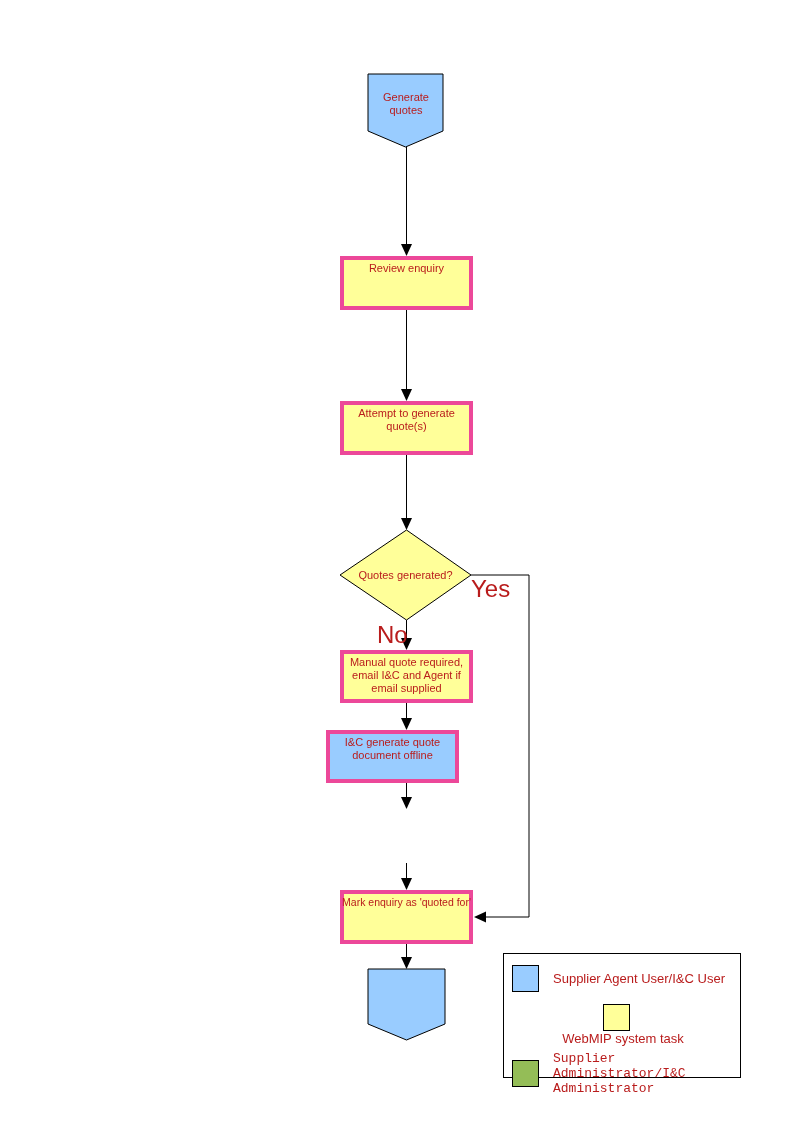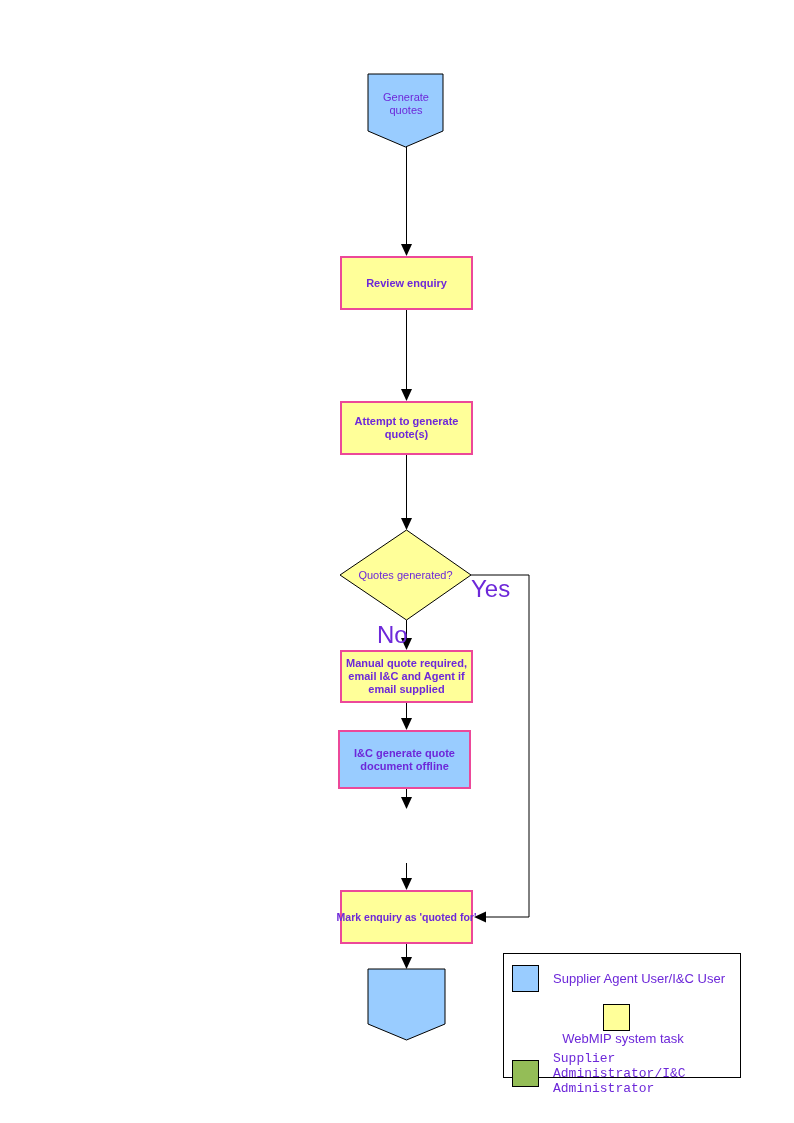--- a/index.html
+++ b/index.html
@@ -2,38 +2,36 @@
 <html><head>
 <meta charset="utf-8">
 <style>
   html, body { margin: 0; padding: 0; background: #ffffff; }
   .page {
     position: relative;
     width: 794px;
     height: 1123px;
     background: #ffffff;
     font-family: "Liberation Sans", "DejaVu Sans", sans-serif;
-    color: #6d28d9;
+    color: #b91c1c;
     overflow: hidden;
   }
   .layer { position: absolute; left: 0; top: 0; }
 
   
   .node {
     position: absolute;
     box-sizing: border-box;
-    border: 2px solid #ec4899;
+    border: 4px solid #ec4899;
     display: flex;
-    align-items: center;
     justify-content: center;
     text-align: center;
     font-size: 11px;
     line-height: 13px;
     padding: 2px 4px;
-    font-weight: bold;
   }
   .node.nowrap { white-space: nowrap; font-size: 10.5px; padding: 2px 10px; }
 
   
   .shape-label {
     position: absolute;
     display: flex;
     align-items: center;
     justify-content: center;
     text-align: center;
@@ -130,21 +128,21 @@
   </div>
 
   <div class="node" style="left: 340px; top: 401px; width: 133px; height: 54px; background-color: rgb(255, 255, 153);">
     <span>Attempt to generate quote(s)</span>
   </div>
 
   <div class="node" style="left: 340px; top: 650px; width: 133px; height: 53px; background-color: rgb(255, 255, 153);">
     <span>Manual quote required, email I&amp;C and Agent if email supplied</span>
   </div>
 
-  <div class="node" style="left: 338px; top: 730px; width: 133px; height: 59px; background-color: rgb(153, 204, 255);">
+  <div class="node" style="left: 326px; top: 730px; width: 133px; height: 53px; background-color: rgb(153, 204, 255);">
     <span>I&amp;C generate quote document offline</span>
   </div>
 
 
   <div class="node nowrap" style="left: 340px; top: 890px; width: 133px; height: 54px; background-color: rgb(255, 255, 153);">
     <span>Mark enquiry as 'quoted for'</span>
   </div>
 
   <div class="branch-label" style="left:471px; top:577px;">Yes</div>
   <div class="branch-label" style="left:377px; top:623px;">No</div>

